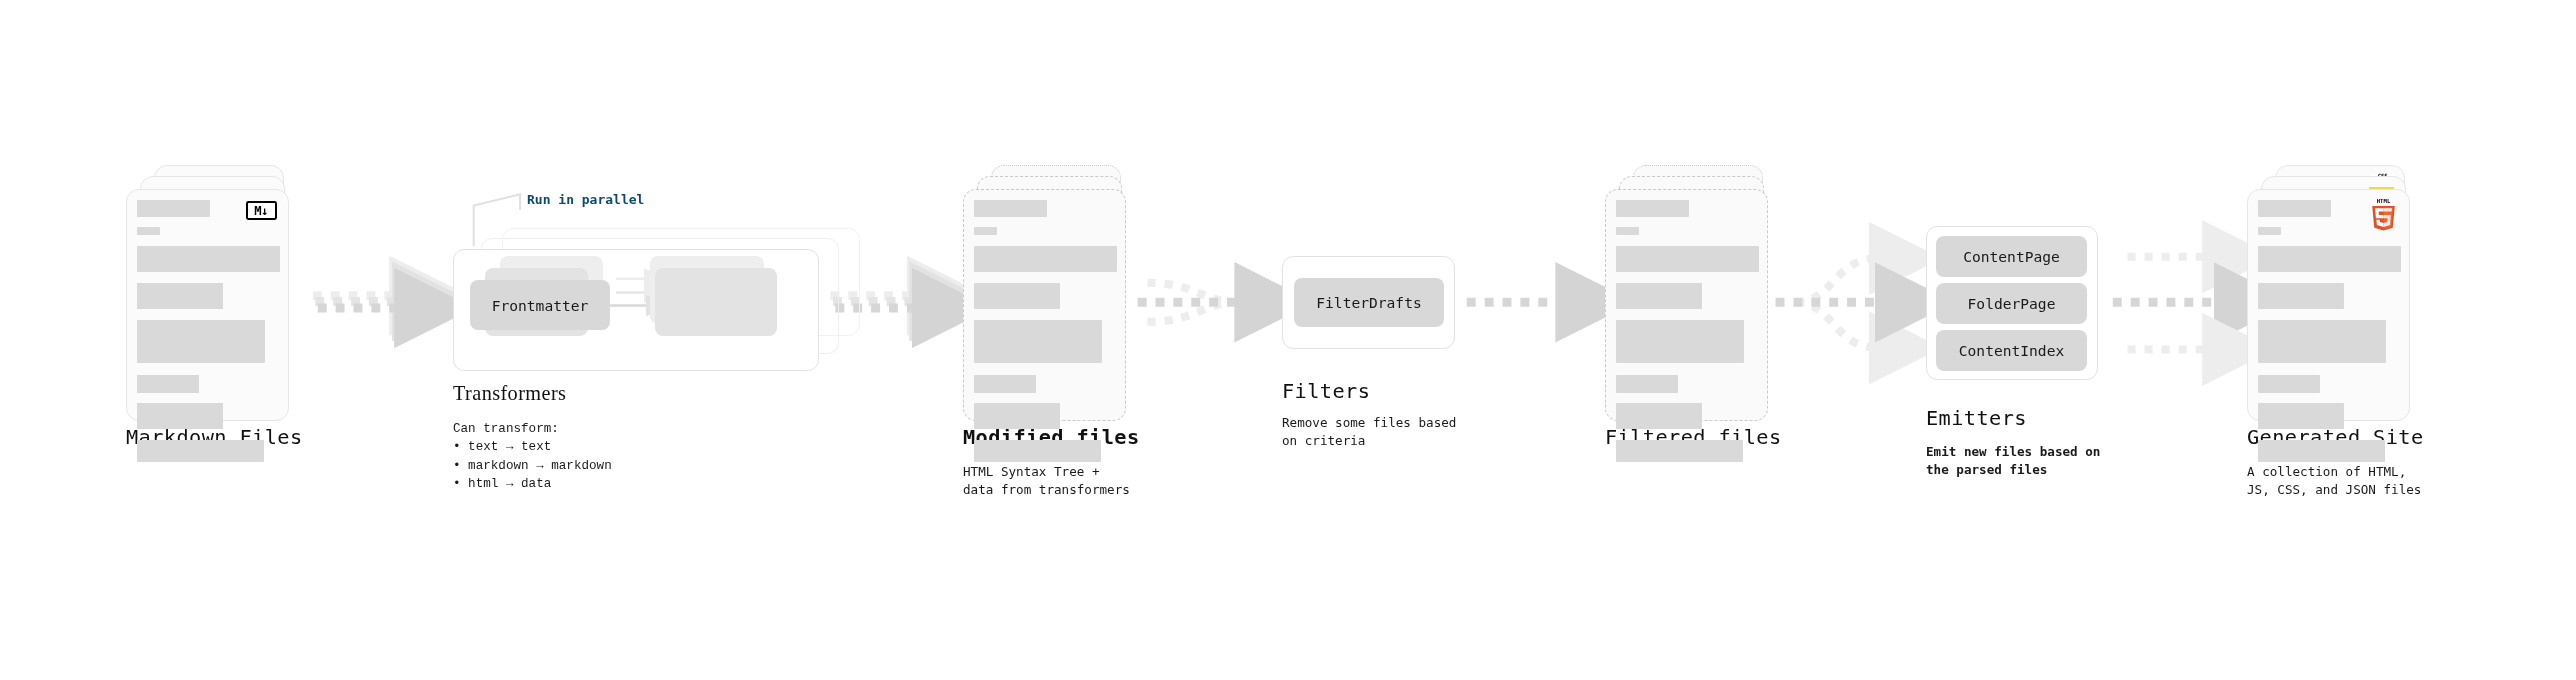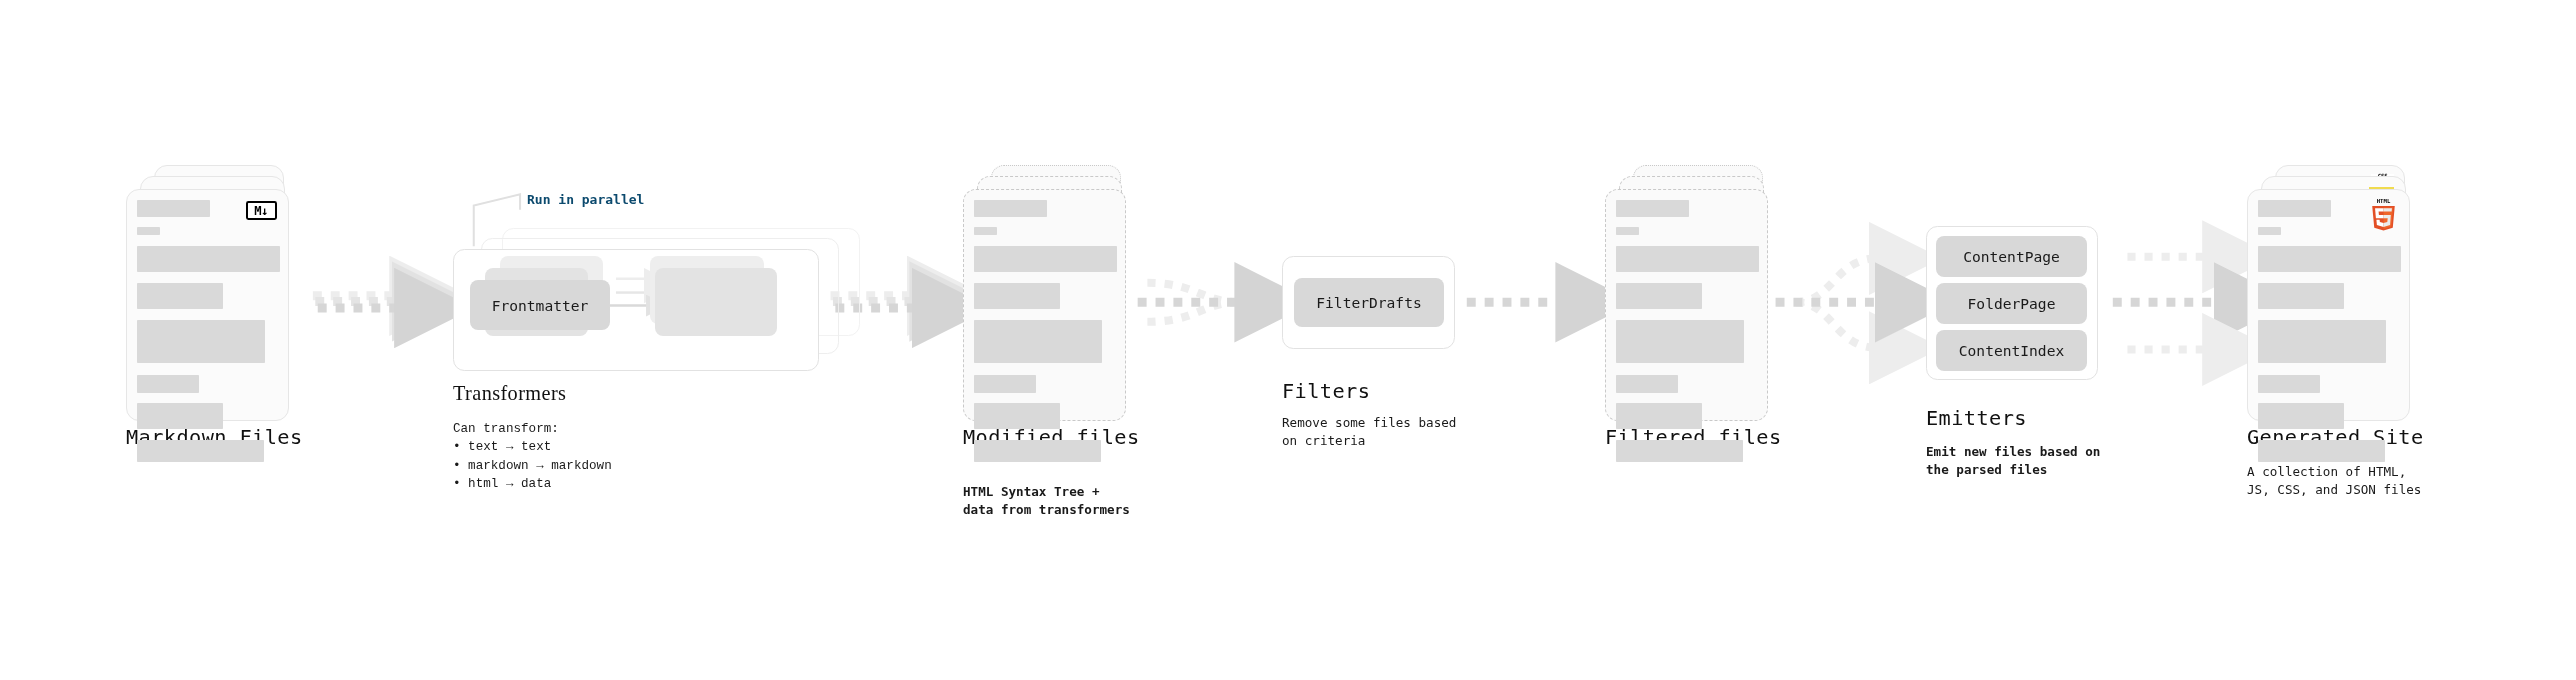--- a/index.html
+++ b/index.html
@@ -280,22 +280,22 @@
           <div class="sk-bar" style="left: 9.8px; top: 56px; width: 143px; height: 25.5px;"></div>
           <div class="sk-bar" style="left: 9.8px; top: 93px; width: 86px; height: 25.5px;"></div>
           <div class="sk-bar" style="left: 9.8px; top: 130px; width: 128px; height: 43px;"></div>
           <div class="sk-bar" style="left: 9.8px; top: 185px; width: 62px; height: 17.4px;"></div>
           <div class="sk-bar" style="left: 9.8px; top: 213px; width: 86px; height: 25.5px;"></div>
           <div class="sk-bar" style="left: 9.8px; top: 250px; width: 127px; height: 22px;"></div>
         </div>
     </div>
   </div>
 
-  <div class="caption-title" style="left:963px; top:425px;">Modified files</div>
-  <div class="caption-sub" style="left:963px; top:483px;font-weight:bold;">HTML Syntax Tree +
+  <div class="caption-title" style="left:963px; top:425px;font-weight:bold;">Modified files</div>
+  <div class="caption-sub" style="left:963px; top:463px;">HTML Syntax Tree +
 data from transformers</div>
 
   <div class="rbox" style="left:1282px; top:256px; width:173px; height:93px;"></div>
   <div class="chip" style="left:1294px; top:278px; width:150px; height:49px;">FilterDrafts</div>
 
   <div class="caption-title" style="left:1282px; top:379px;">Filters</div>
   <div class="caption-sub" style="left:1282px; top:414px;">Remove some files based
 on criteria</div>
 
   <div class="doc-stack" style="left:1605px; top:165px; width:175px; height:256px;">

